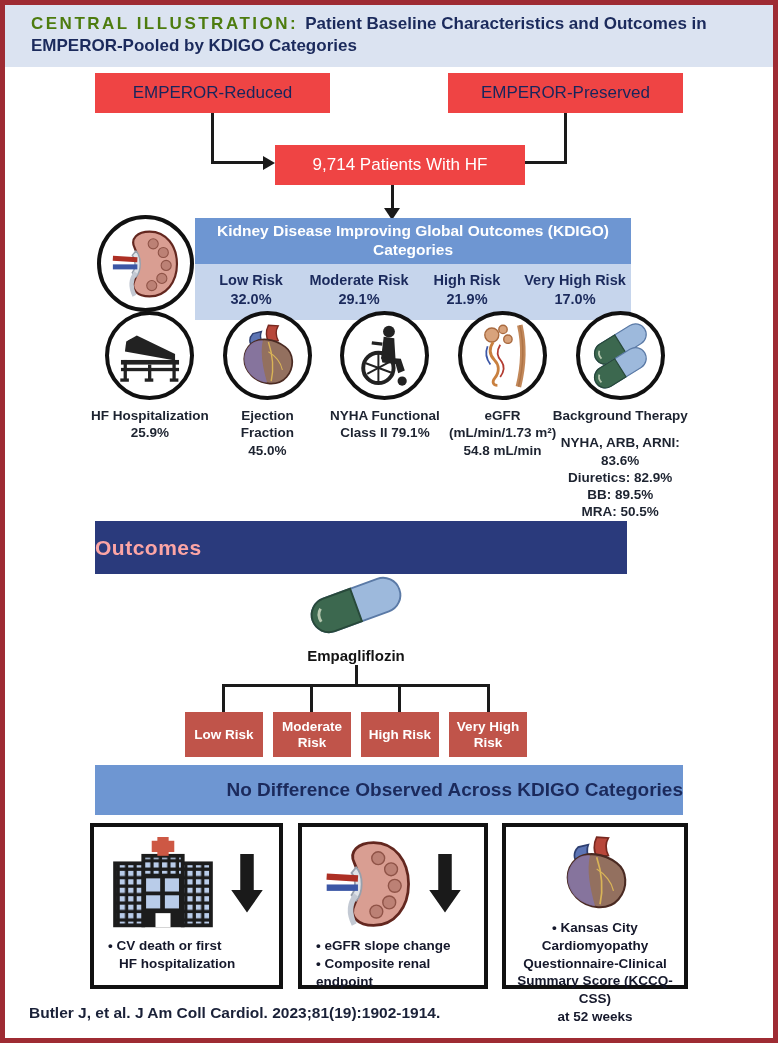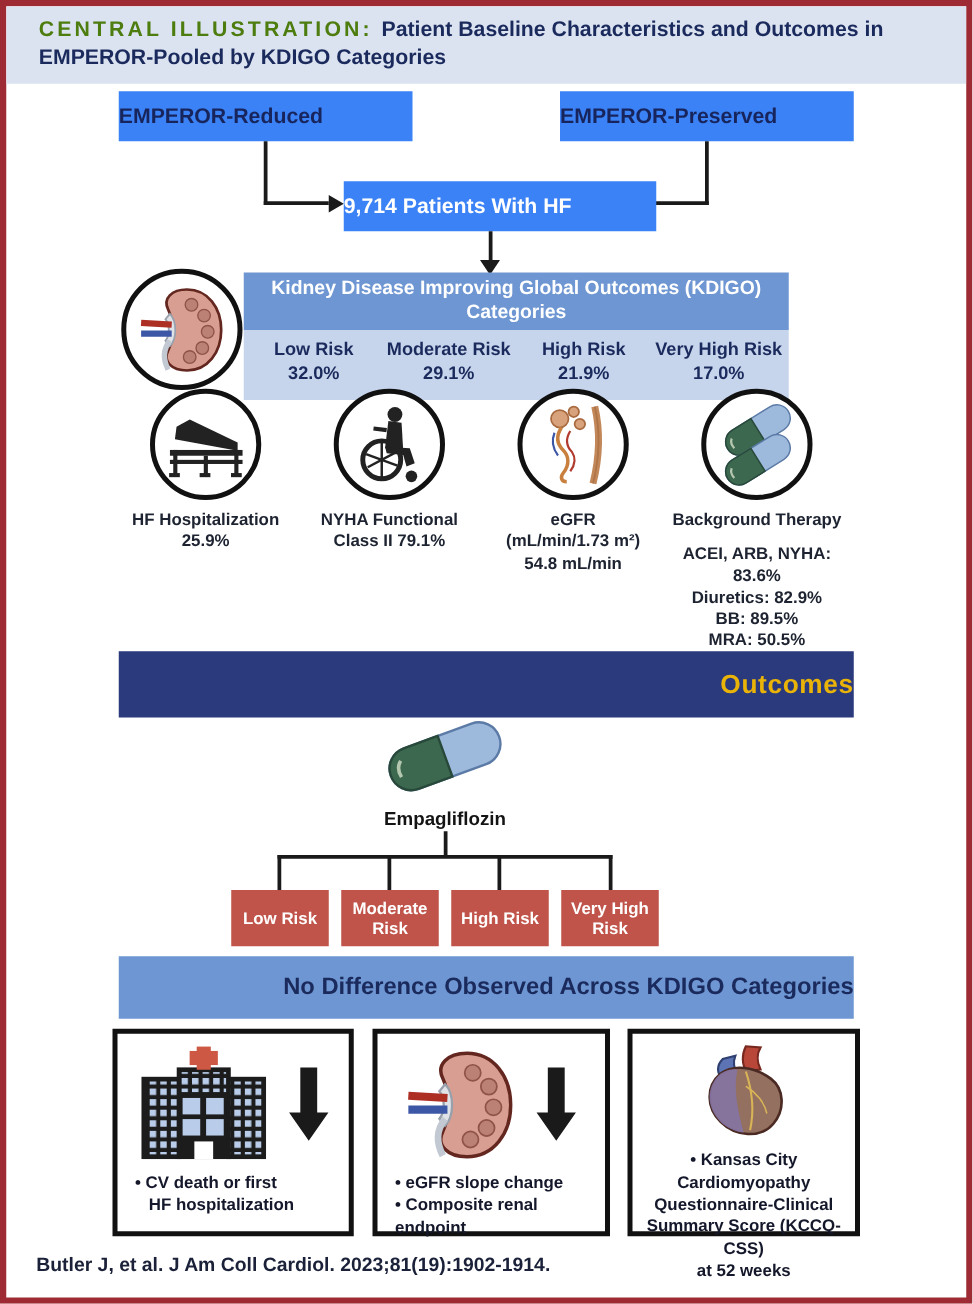--- a/index.html
+++ b/index.html
@@ -6,21 +6,21 @@
   body { background:#ffffff; font-family:"Liberation Sans", sans-serif; }
   .fig { position:relative; width:778px; height:1043px; border:5px solid #9e2b33; background:#ffffff; overflow:hidden; }
   .abs { position:absolute; }
 
   
   .header { left:0; top:0; width:768px; min-height:59px; background:#dbe3f1; padding:8px 18px 9px 26px; font-size:17px; font-weight:bold; line-height:1.32; }
   .eyebrow { color:#4d7c0f; letter-spacing:2.5px; margin-right:7px; }
   .maintitle { color:#1b2a5c; }
 
   
-  .bluebox { background:#3b82f6; display:flex; align-items:center; justify-content:flex-start; font-weight:bold; font-size:17px; color:#17255c; text-align:center; }
+  .bluebox { background:#ef4444; display:flex; align-items:center; justify-content:center; font-weight:normal; font-size:17px; color:#17255c; text-align:center; }
   .trial-left  { left:90px;  top:68px; width:235px; height:40px; }
   .trial-right { left:443px; top:68px; width:235px; height:40px; }
   .population  { left:270px; top:140px; width:250px; height:40px; color:#ffffff; }
 
   .vline { width:3px; background:#1a1a1a; }
   .hline { height:3px; background:#1a1a1a; }
   .tri-right { width:0; height:0; border-top:7px solid transparent; border-bottom:7px solid transparent; border-left:12px solid #1a1a1a; }
   .tri-left  { width:0; height:0; border-top:7px solid transparent; border-bottom:7px solid transparent; border-right:12px solid #1a1a1a; }
   .tri-down  { width:0; height:0; border-left:8px solid transparent; border-right:8px solid transparent; border-top:12px solid #1a1a1a; }
 
@@ -32,21 +32,21 @@
   .cat { flex:1; text-align:center; color:#1b2a5c; font-weight:bold; font-size:14.5px; line-height:1.3; }
 
   
   .baseline-row { left:86px; top:306px; width:588px; display:flex; }
   .bitem { flex:1; text-align:center; min-width:0; }
   .bcircle { width:89px; height:89px; border:4px solid #111; border-radius:50%; margin:0 auto 7px; background:#fff; display:flex; align-items:center; justify-content:center; }
   .blabel { font-size:13.5px; font-weight:bold; color:#1d2330; line-height:1.28; margin:0 -14px; }
   .therapies { margin-top:10px; }
 
   
-  .outcomes-banner { left:90px; top:516px; width:588px; height:53px; background:#2a3a7c; color:#eab308; font-size:21px; font-weight:bold; display:flex; align-items:center; justify-content:flex-end; letter-spacing:0.5px; }
+  .outcomes-banner { left:90px; top:516px; width:532px; height:53px; background:#2a3a7c; color:#fca5a5; font-size:21px; font-weight:bold; display:flex; align-items:center; justify-content:flex-start; letter-spacing:0.5px; }
   .drug-capsule { left:303px; top:580px; width:96px; height:58px; }
   .drug-capsule svg { transform:rotate(-20deg); }
   .drug-label { left:276px; top:642px; width:150px; text-align:center; font-size:15px; font-weight:bold; color:#141414; }
   .riskbox { background:#c0544a; color:#fff; font-weight:bold; font-size:13.5px; width:78px; height:45px; top:707px; display:flex; align-items:center; justify-content:center; text-align:center; line-height:1.15; padding:2px; }
 
   .nodiff-banner { left:90px; top:760px; width:588px; height:50px; background:#6e96d2; color:#1b2a5c; font-size:19px; font-weight:bold; display:flex; align-items:center; justify-content:flex-end; }
 
   
   .epbox { top:818px; height:166px; border:4px solid #111; background:#fff; }
   .ep1 { left:85px;  width:193px; }
@@ -238,20 +238,32 @@
             <use href="#sym-bed"></use>
           </svg>
       </div>
       <div class="blabel">
         <div>HF Hospitalization</div>
         <div>25.9%</div>
       </div>
     </div>
     <div class="bitem">
       <div class="bcircle">
+        <svg width="70" height="70">
+            <use href="#sym-heart"></use>
+          </svg>
+      </div>
+      <div class="blabel">
+        <div>Ejection</div>
+        <div>Fraction</div>
+        <div>45.0%</div>
+      </div>
+    </div>
+    <div class="bitem">
+      <div class="bcircle">
         <svg width="66" height="66">
             <use href="#sym-wheelchair"></use>
           </svg>
       </div>
       <div class="blabel">
         <div>NYHA Functional</div>
         <div>Class II 79.1%</div>
       </div>
     </div>
     <div class="bitem">
@@ -268,21 +280,21 @@
     </div>
     <div class="bitem">
       <div class="bcircle">
         <svg width="70" height="70">
             <use href="#sym-pills"></use>
           </svg>
       </div>
       <div class="blabel">
         <div>Background Therapy</div>
         <div class="therapies">
-          <div>ACEI, ARB, NYHA:</div>
+          <div>NYHA, ARB, ARNI:</div>
           <div>83.6%</div>
           <div>Diuretics: 82.9%</div>
           <div>BB: 89.5%</div>
           <div>MRA: 50.5%</div>
         </div>
       </div>
     </div>
   </div>
 
   <div class="abs outcomes-banner">

